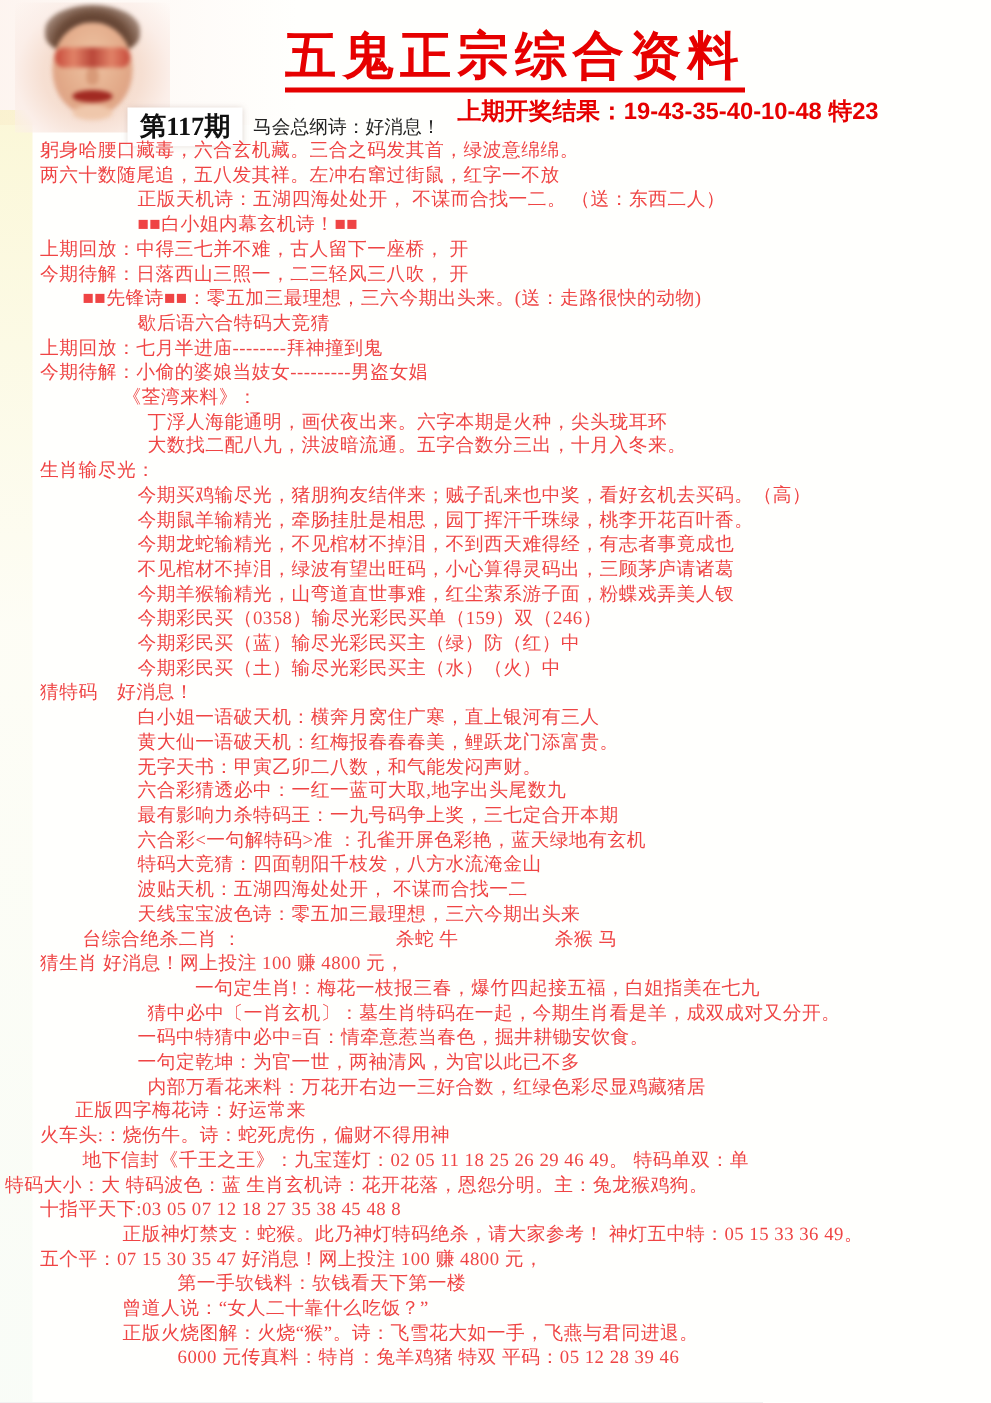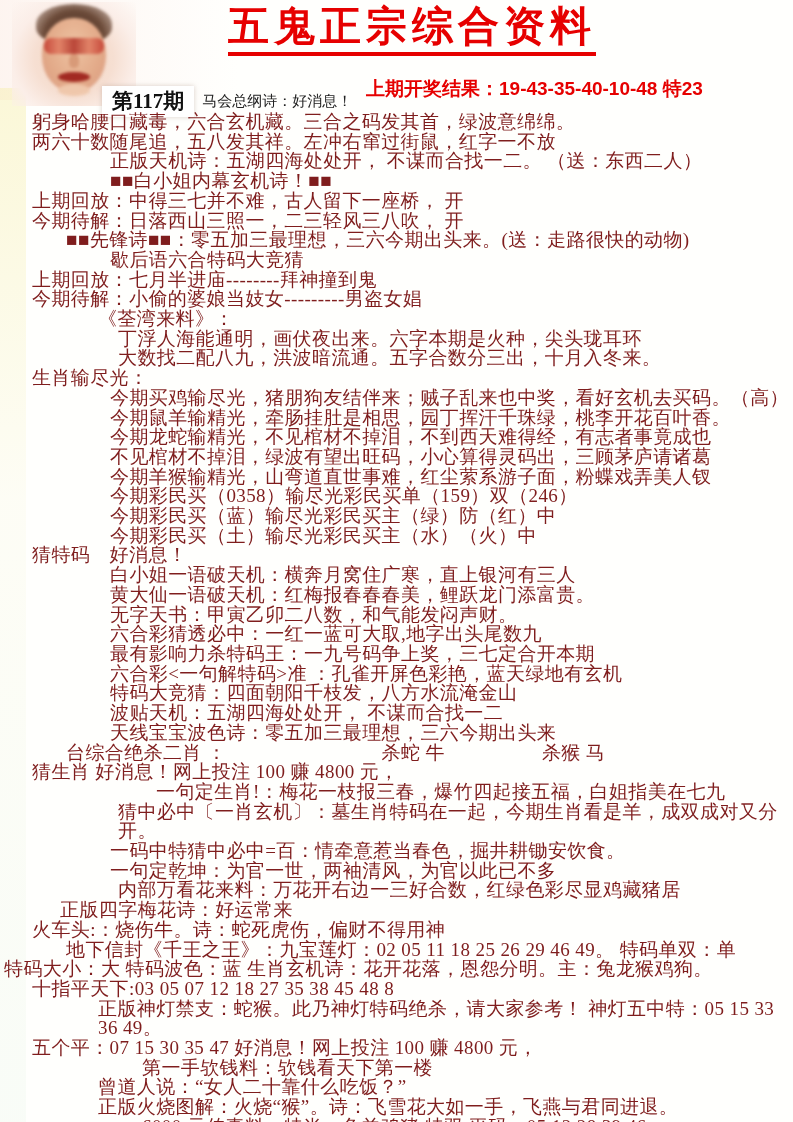--- a/index.html
+++ b/index.html
@@ -25,41 +25,41 @@
     background:radial-gradient(ellipse at 50% 80%, #4a3028 0%, #6b4a38 55%, rgba(120,90,70,.2) 100%);}
   .photo .face{position:absolute;left:30px;top:16px;width:64px;height:74px;border-radius:48%;
     background:radial-gradient(ellipse at 50% 40%, #eec3a2 0%, #e2a988 60%, #d89a82 100%);}
   .photo .glasses{position:absolute;left:32px;top:36px;width:60px;height:16px;border-radius:7px;
     background:linear-gradient(90deg,#c23a2e 0%,#e07a60 25%,#b03026 50%,#e07a60 75%,#c23a2e 100%);opacity:.85;}
   .photo .nose{position:absolute;left:57px;top:52px;width:10px;height:14px;border-radius:40%;background:#d89a78;}
   .photo .mouth{position:absolute;left:46px;top:70px;width:32px;height:10px;border-radius:50%;background:#a22a22;}
   .photo .chin{position:absolute;left:46px;top:82px;width:32px;height:12px;border-radius:50%;background:#efc7ab;}
 
   .title{
-    position:absolute;left:228px;top:4px;
+    position:absolute;left:228px;top:22px;
     font-size:41px;font-weight:bold;color:#e60000;letter-spacing:5px;
     border-bottom:4px solid #e60000;padding-bottom:3px;line-height:1.1;
     white-space:nowrap;
   }
   .prev-result{
     position:absolute;left:366px;top:76px;width:420px;
     font-size:19px;font-weight:bold;color:#e60000;white-space:nowrap;
     font-family:"Liberation Sans","DejaVu Sans",sans-serif;
   }
   .issue-row{position:absolute;left:54px;top:86px;display:flex;align-items:center;padding-left:48px;}
   .issue-badge{
     background:#ffffff;padding:1px 10px 2px 10px;
     font-size:21px;font-weight:bold;color:#111;
     box-shadow:0 0 5px rgba(150,120,110,.35);white-space:nowrap;
   }
   .issue-motto{margin-left:8px;font-size:15px;color:#222;white-space:nowrap;}
 
   .body-lines{position:absolute;left:0;top:112px;width:793px;}
   .ln{
-    font-size:19px;line-height:19.7px;white-space:pre-wrap;color:#7f1d1d;
+    font-size:15px;line-height:19.7px;white-space:pre-wrap;color:#ef4444;
     letter-spacing:.4px;
   }
   .inA{margin-left:32px;}
   .inB{margin-left:110px;}
   .inC{margin-left:66px;}
   .inD{margin-left:98px;}
   .inE{margin-left:118px;}
   .inF{margin-left:156px;}
   .inG{margin-left:60px;}
   .inH{margin-left:4px;}

